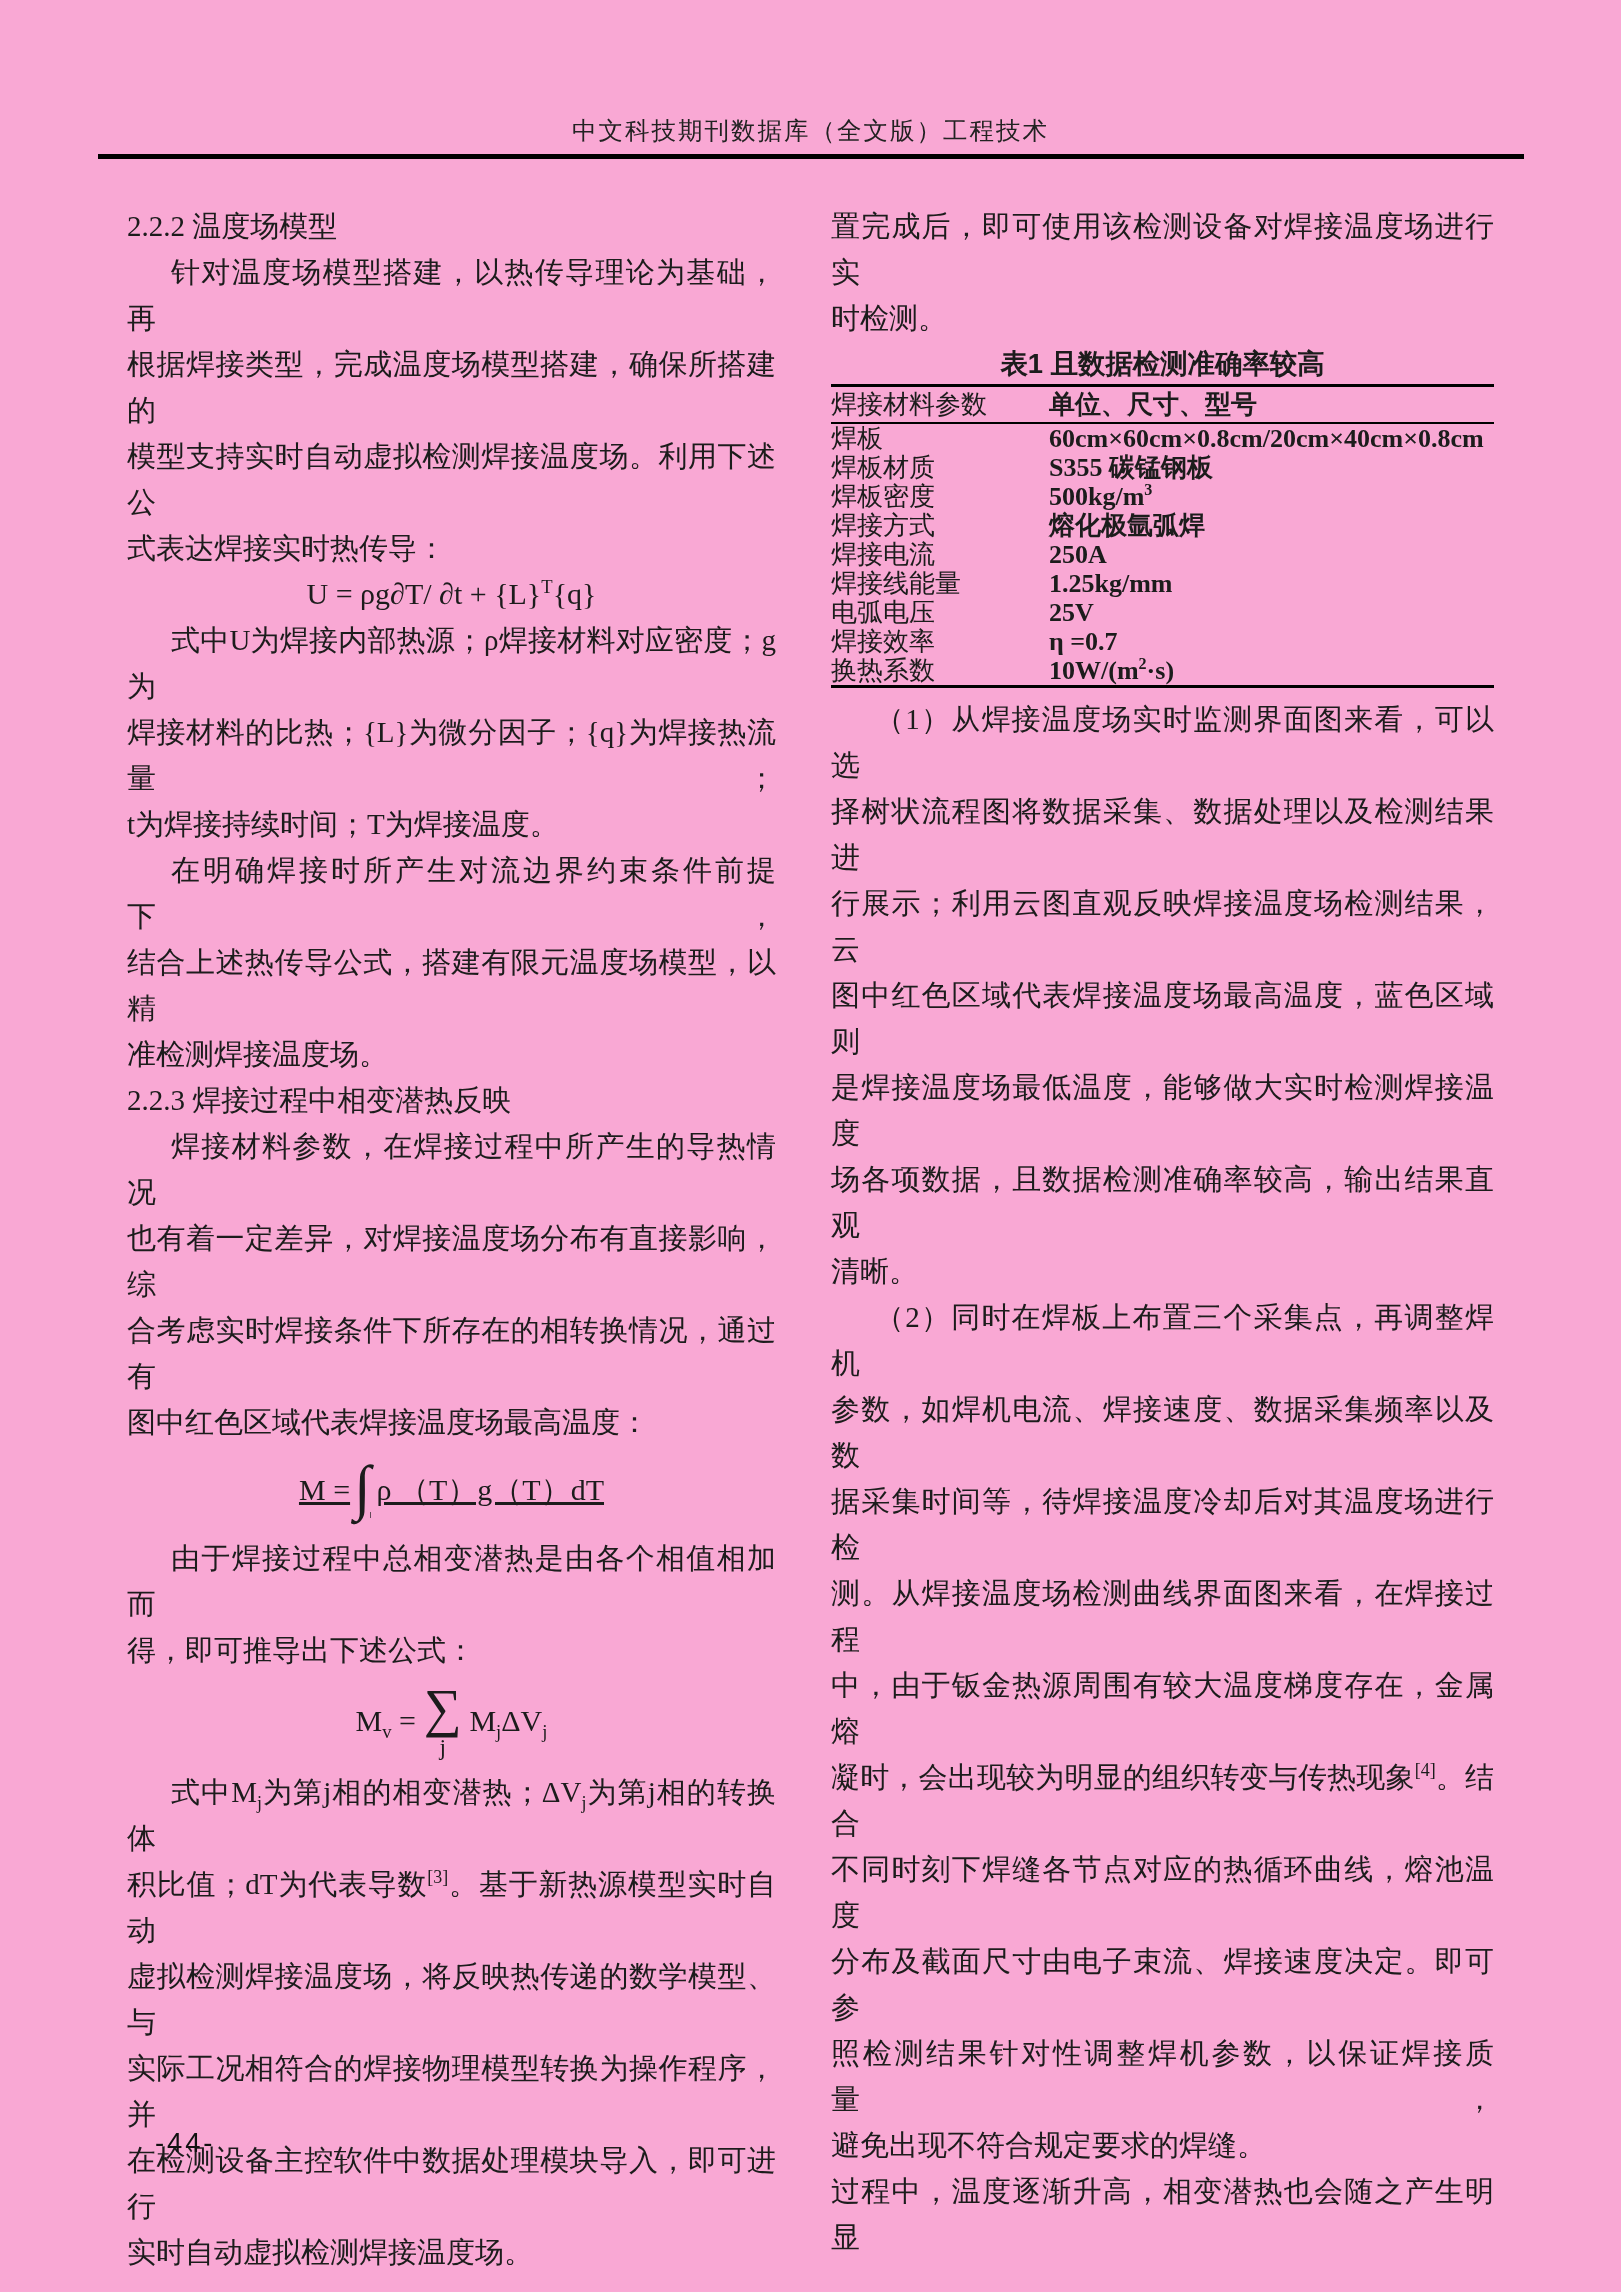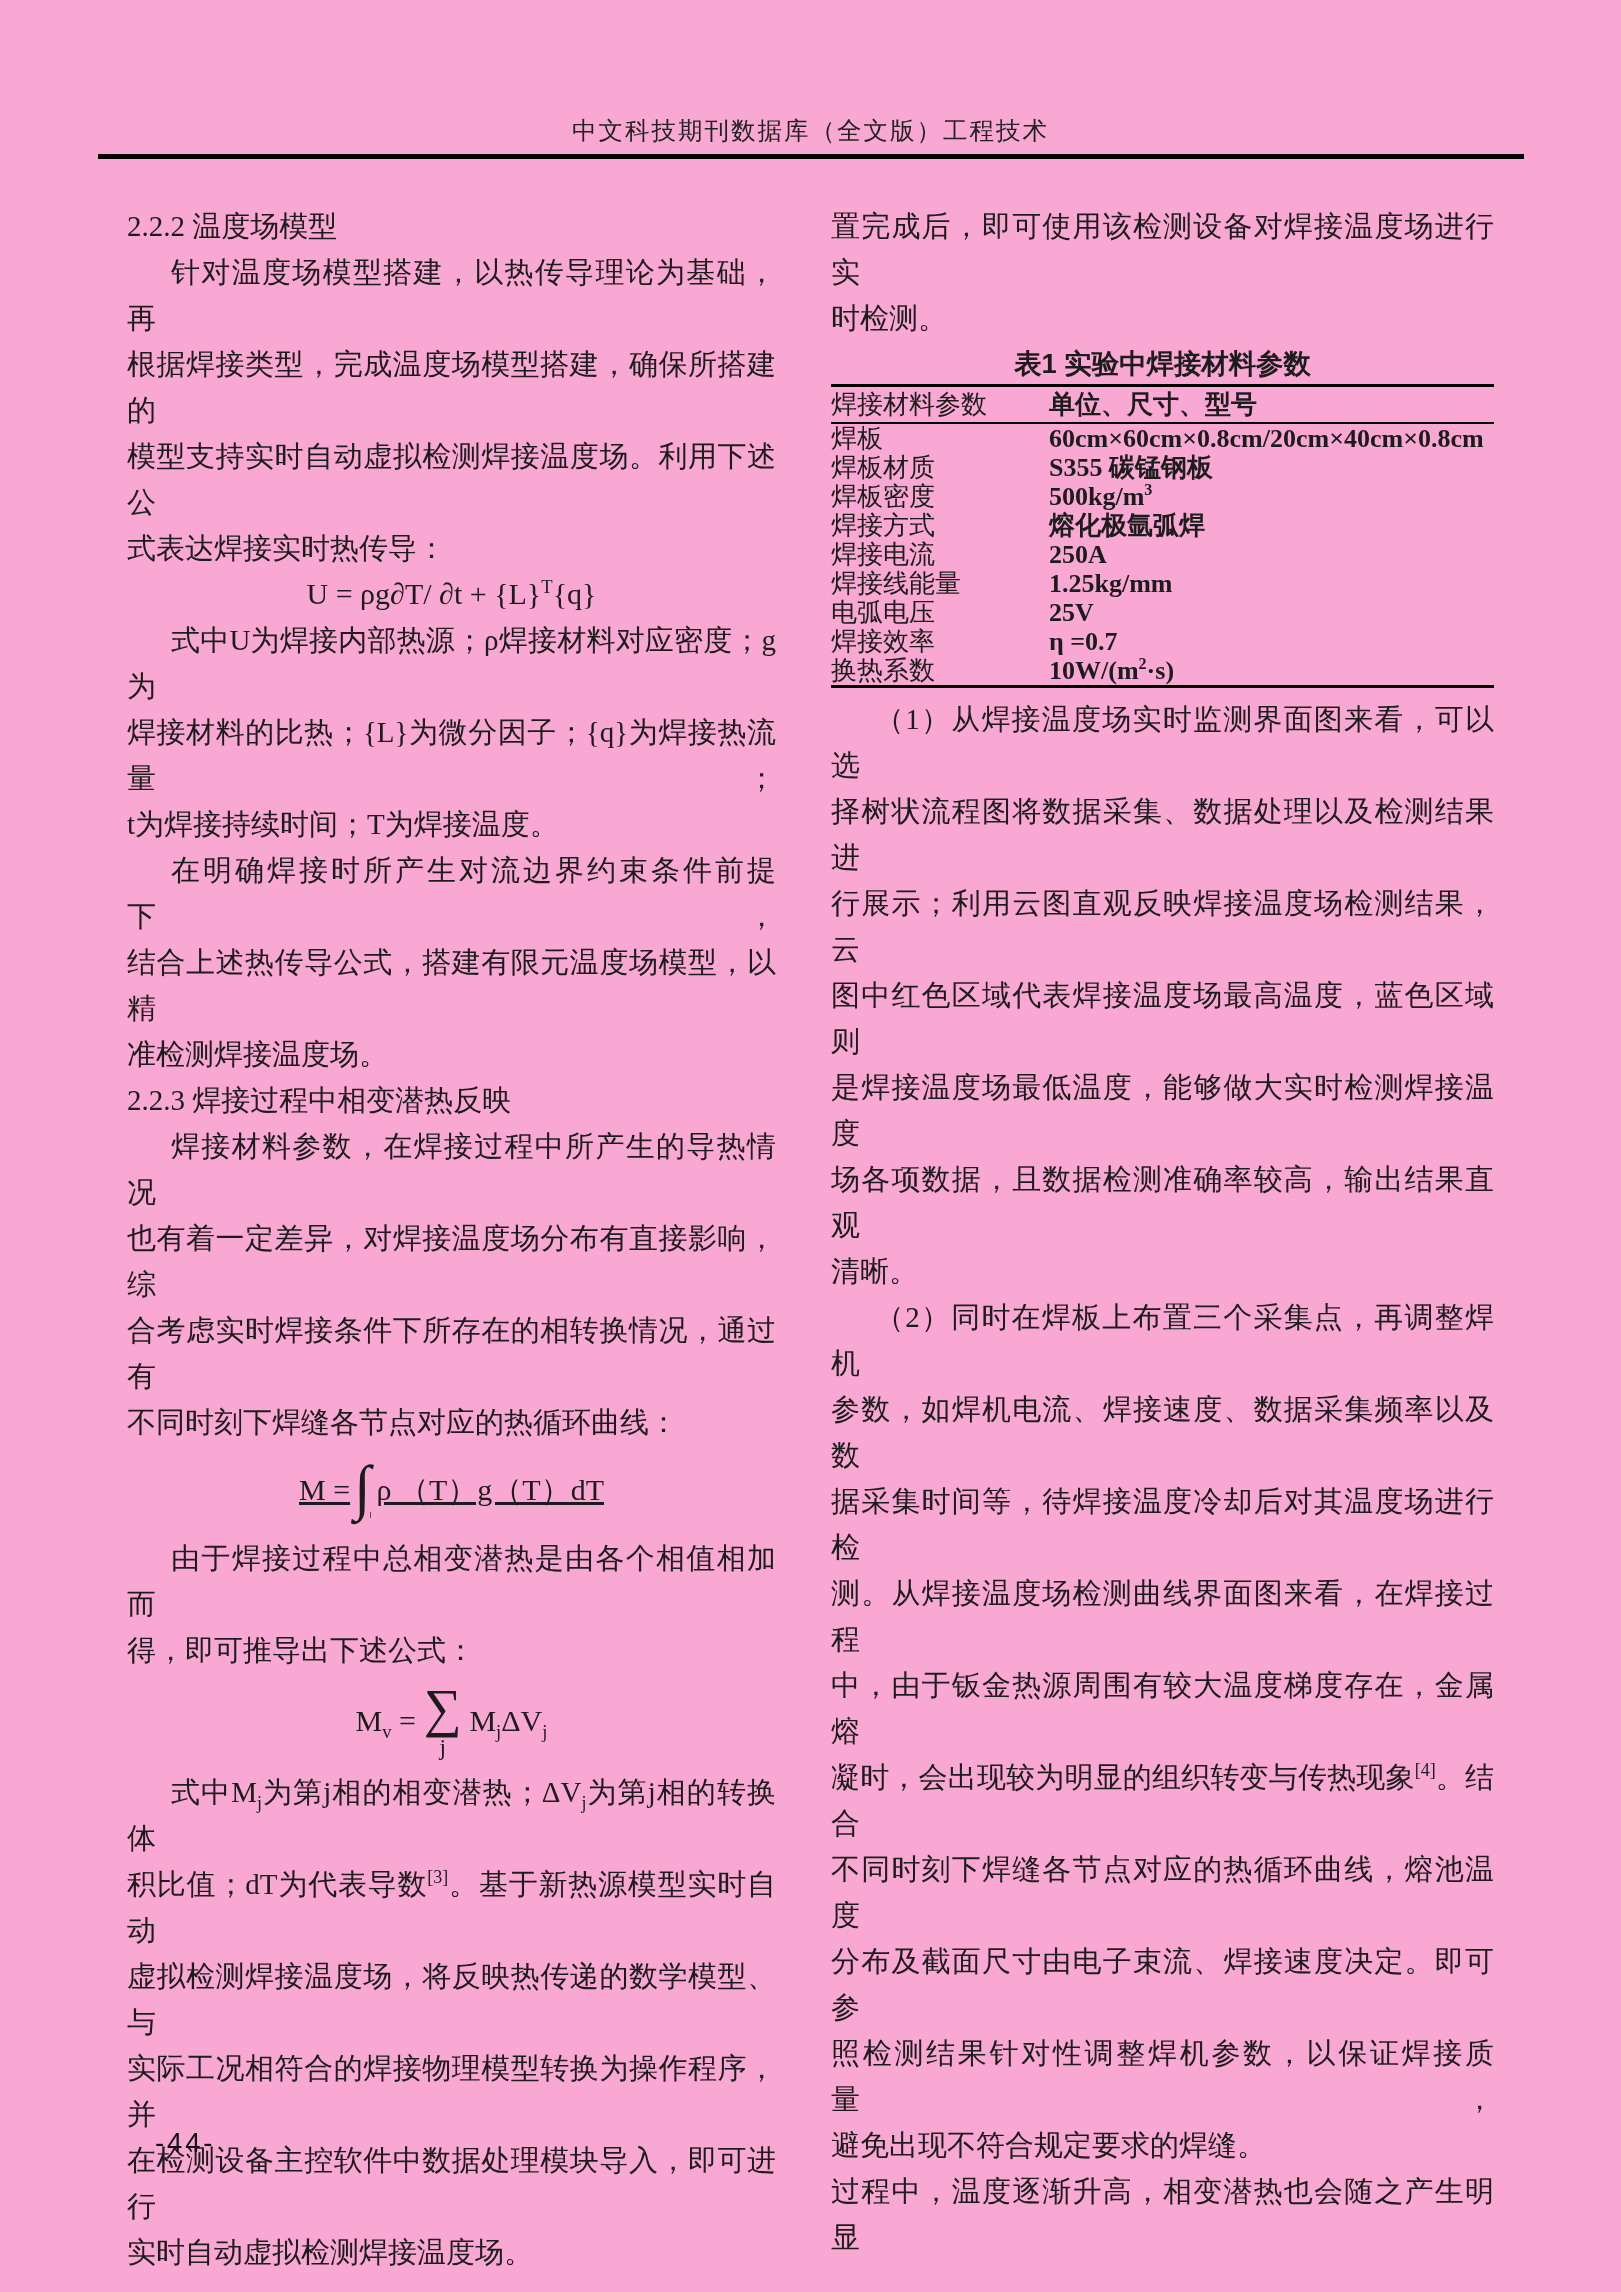--- a/index.html
+++ b/index.html
@@ -60,21 +60,21 @@
       <div class="para">
         <div class="tline indent">在明确焊接时所产生对流边界约束条件前提下，</div>
         <div class="tline">结合上述热传导公式，搭建有限元温度场模型，以精</div>
         <div class="tline parend">准检测焊接温度场。</div>
       </div>
       <div class="tline h-num">2.2.3 焊接过程中相变潜热反映</div>
       <div class="para">
         <div class="tline indent">焊接材料参数，在焊接过程中所产生的导热情况</div>
         <div class="tline">也有着一定差异，对焊接温度场分布有直接影响，综</div>
         <div class="tline">合考虑实时焊接条件下所存在的相转换情况，通过有</div>
-        <div class="tline parend">不同时刻下焊缝各节点对应的热循环曲线：</div>
+        <div class="tline parend">图中红色区域代表焊接温度场最高温度：</div>
       </div>
       <div class="formula f-int">M = <span class="big-int">∫</span> ρ （T）g（T）dT</div>
       <div class="para">
         <div class="tline indent">由于焊接过程中总相变潜热是由各个相值相加而</div>
         <div class="tline parend">得，即可推导出下述公式：</div>
       </div>
       <div class="formula f-sum">
         <span class="f-pre">M<sub>v</sub> =</span>
         <span class="sigma-stack">
           <span class="sigma">∑</span>
@@ -93,21 +93,21 @@
       <div class="h-big">
         <div>3 焊接温度场实时自动虚拟检测设备设计可</div>
       </div>
     </div>
   <div class="col col-right" id="col-right">
       <div class="para">
         <div class="tline">置完成后，即可使用该检测设备对焊接温度场进行实</div>
         <div class="tline parend">时检测。</div>
       </div>
       <div class="tbl">
-        <div class="tbl-title">表1  实验中焊接材料参数</div>
+        <div class="tbl-title">表1  且数据检测准确率较高</div>
         <div class="tbl-box">
           <div class="tbl-row head">
             <span class="tbl-c1">焊接材料参数</span>
             <span class="tbl-c2">单位、尺寸、型号</span>
           </div>
           <div class="tbl-row">
             <span class="tbl-c1">焊板</span>
             <span class="tbl-c2">60cm×60cm×0.8cm/20cm×40cm×0.8cm</span>
           </div>
           <div class="tbl-row">

